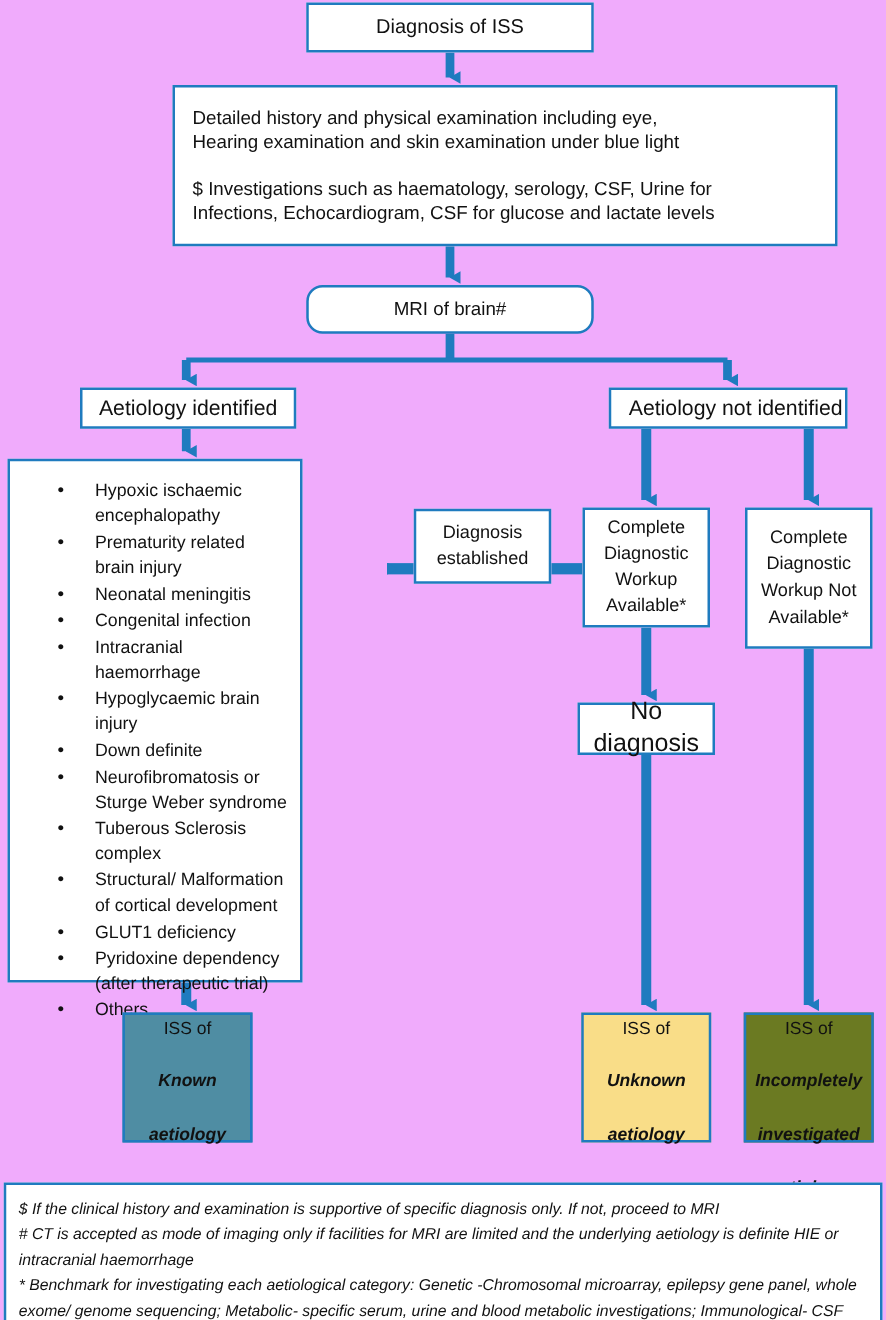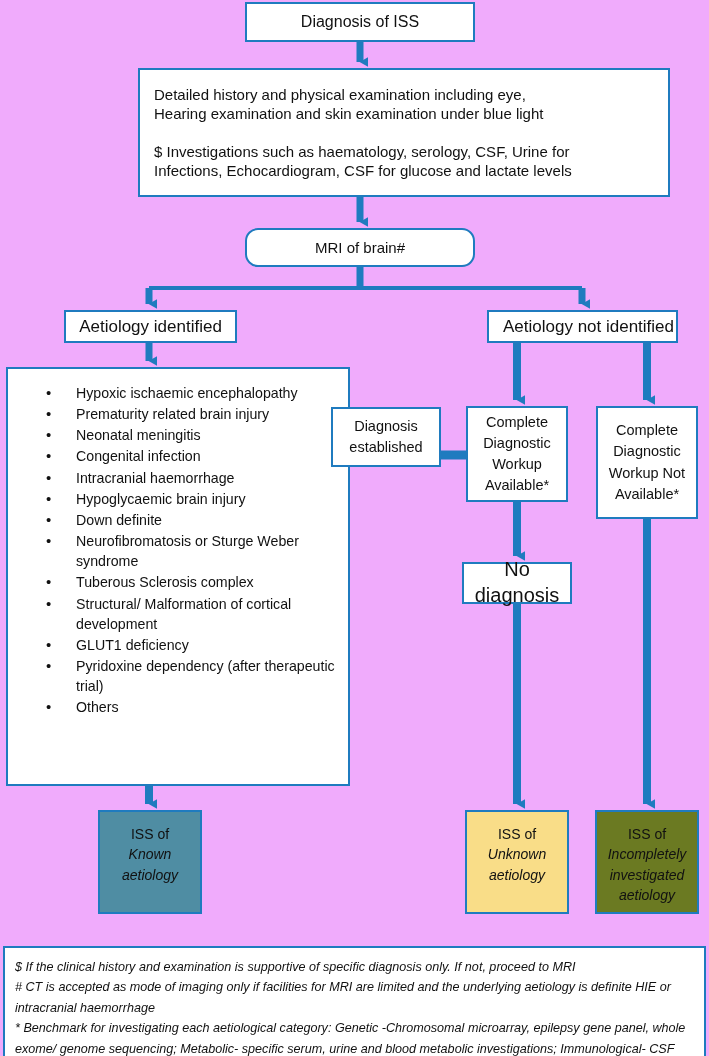--- a/index.html
+++ b/index.html
@@ -79,24 +79,24 @@
     line-height: 1.42;
   }
 
   
   .b-term {
     font-size: 14px;
     line-height: 1.45;
     border: 2px solid #1f7bbf;
     flex-direction: column;
     justify-content: flex-start;
-    padding-top: 12px;
+    padding-top: 0;
   }
   .b-term .lead { display: block; font-weight: normal; font-style: normal; }
-  .b-term .emph { display: block; font-weight: normal; font-style: italic; }
+  .b-term .emph { display: block; font-weight: bold; font-style: italic; margin-top: 22px; }
 
   
   .b-foot {
     align-items: flex-start;
     justify-content: flex-start;
     padding: 9px 10px 8px 10px;
     font-size: 12.6px;
     font-style: italic;
     line-height: 1.62;
     text-align: left;
@@ -186,21 +186,21 @@
   </div>
 
   <div class="box b-aet" style="left:64px; top:310px; width:173px; height:33px;">
     <span class="txt">Aetiology identified</span>
   </div>
 
   <div class="box b-aet" style="left:487px; top:310px; width:191px; height:33px;padding-left:12px;">
     <span class="txt">Aetiology not identified</span>
   </div>
 
-  <div class="box b-list" style="left:6px; top:367px; width:344px; height:419px;">
+  <div class="box b-list" style="left:6px; top:367px; width:236px; height:419px;">
     <ul>
       <li>Hypoxic ischaemic encephalopathy</li>
       <li>Prematurity related brain injury</li>
       <li>Neonatal meningitis</li>
       <li>Congenital infection</li>
       <li>Intracranial haemorrhage</li>
       <li>Hypoglycaemic brain injury</li>
       <li>Down definite</li>
       <li>Neurofibromatosis or Sturge Weber syndrome</li>
       <li>Tuberous Sclerosis complex</li>

